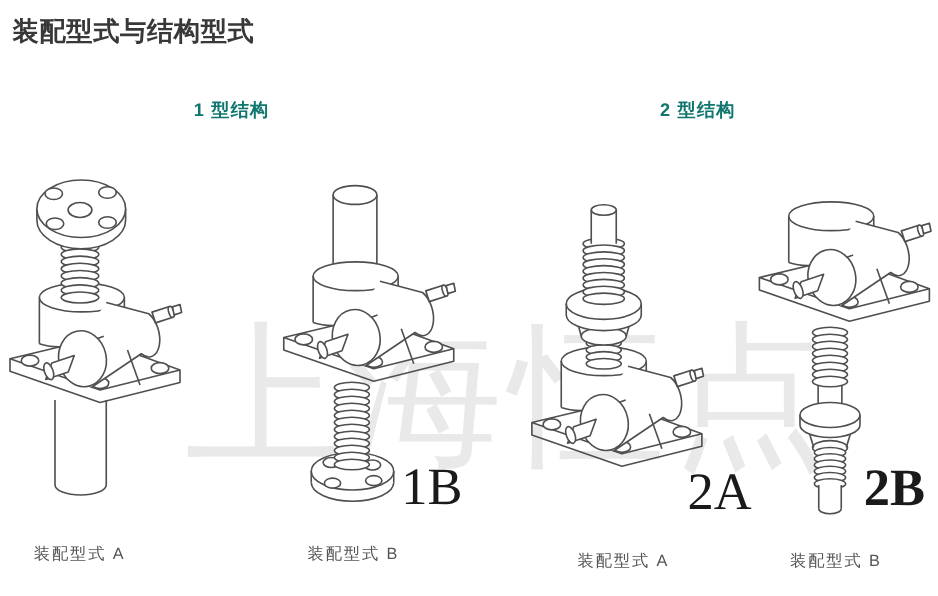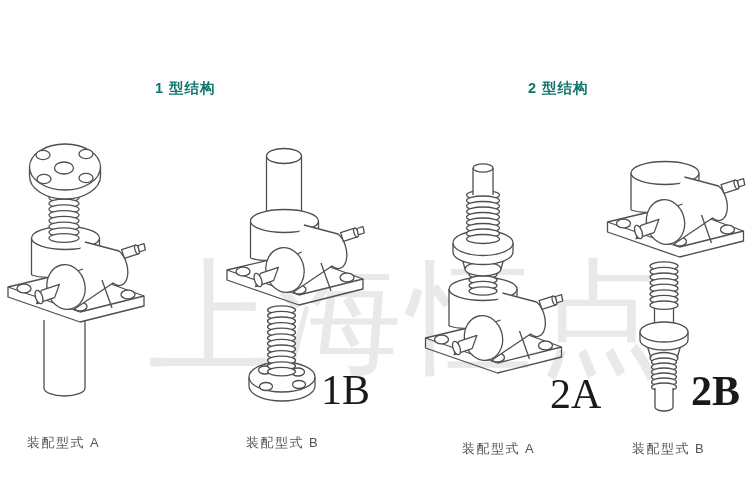--- a/index.html
+++ b/index.html
@@ -29,20 +29,21 @@
   .c1a{left:27px;top:434px;}
   .c1b{left:246px;top:434px;}
   .c2a{left:462px;top:440px;}
   .c2b{left:632px;top:440px;}
 </style>
 </head>
 <body>
 
 <div class="page">
 
+  <div class="title">装配型式与结构型式</div>
 
   <div class="watermark">上海恒点</div>
 
   <div class="group-header gh-1">1 型结构</div>
   <div class="group-header gh-2">2 型结构</div>
 
   <div class="fig f1a">
     <svg width="185" height="270" viewBox="0 0 185 270">
       <defs>
         <ellipse id="c16" rx="16.5" ry="4.5"></ellipse>

